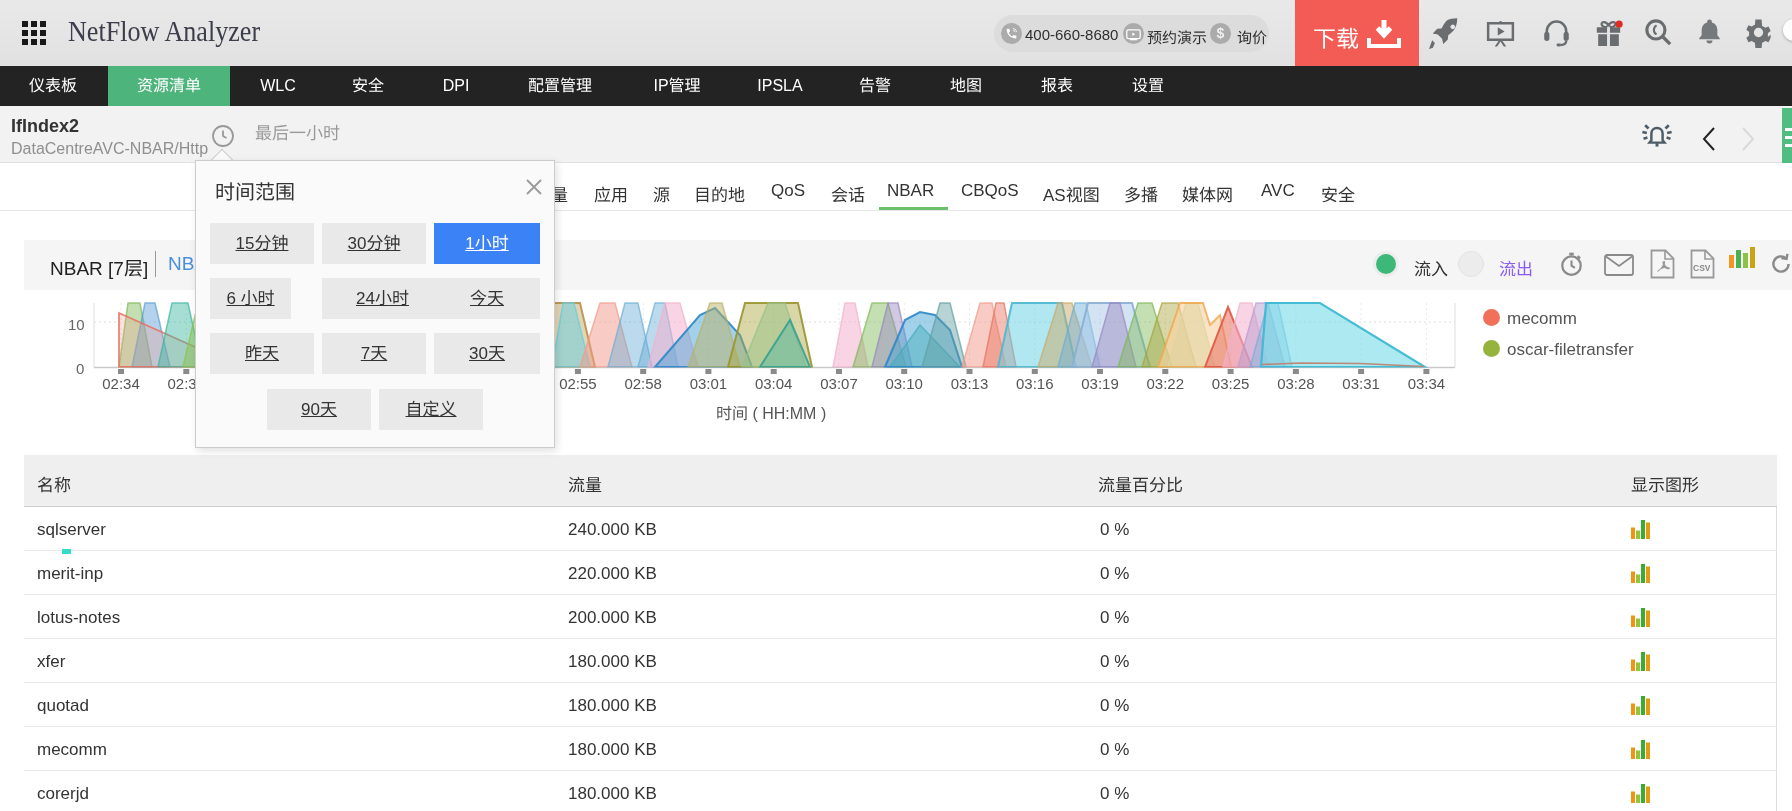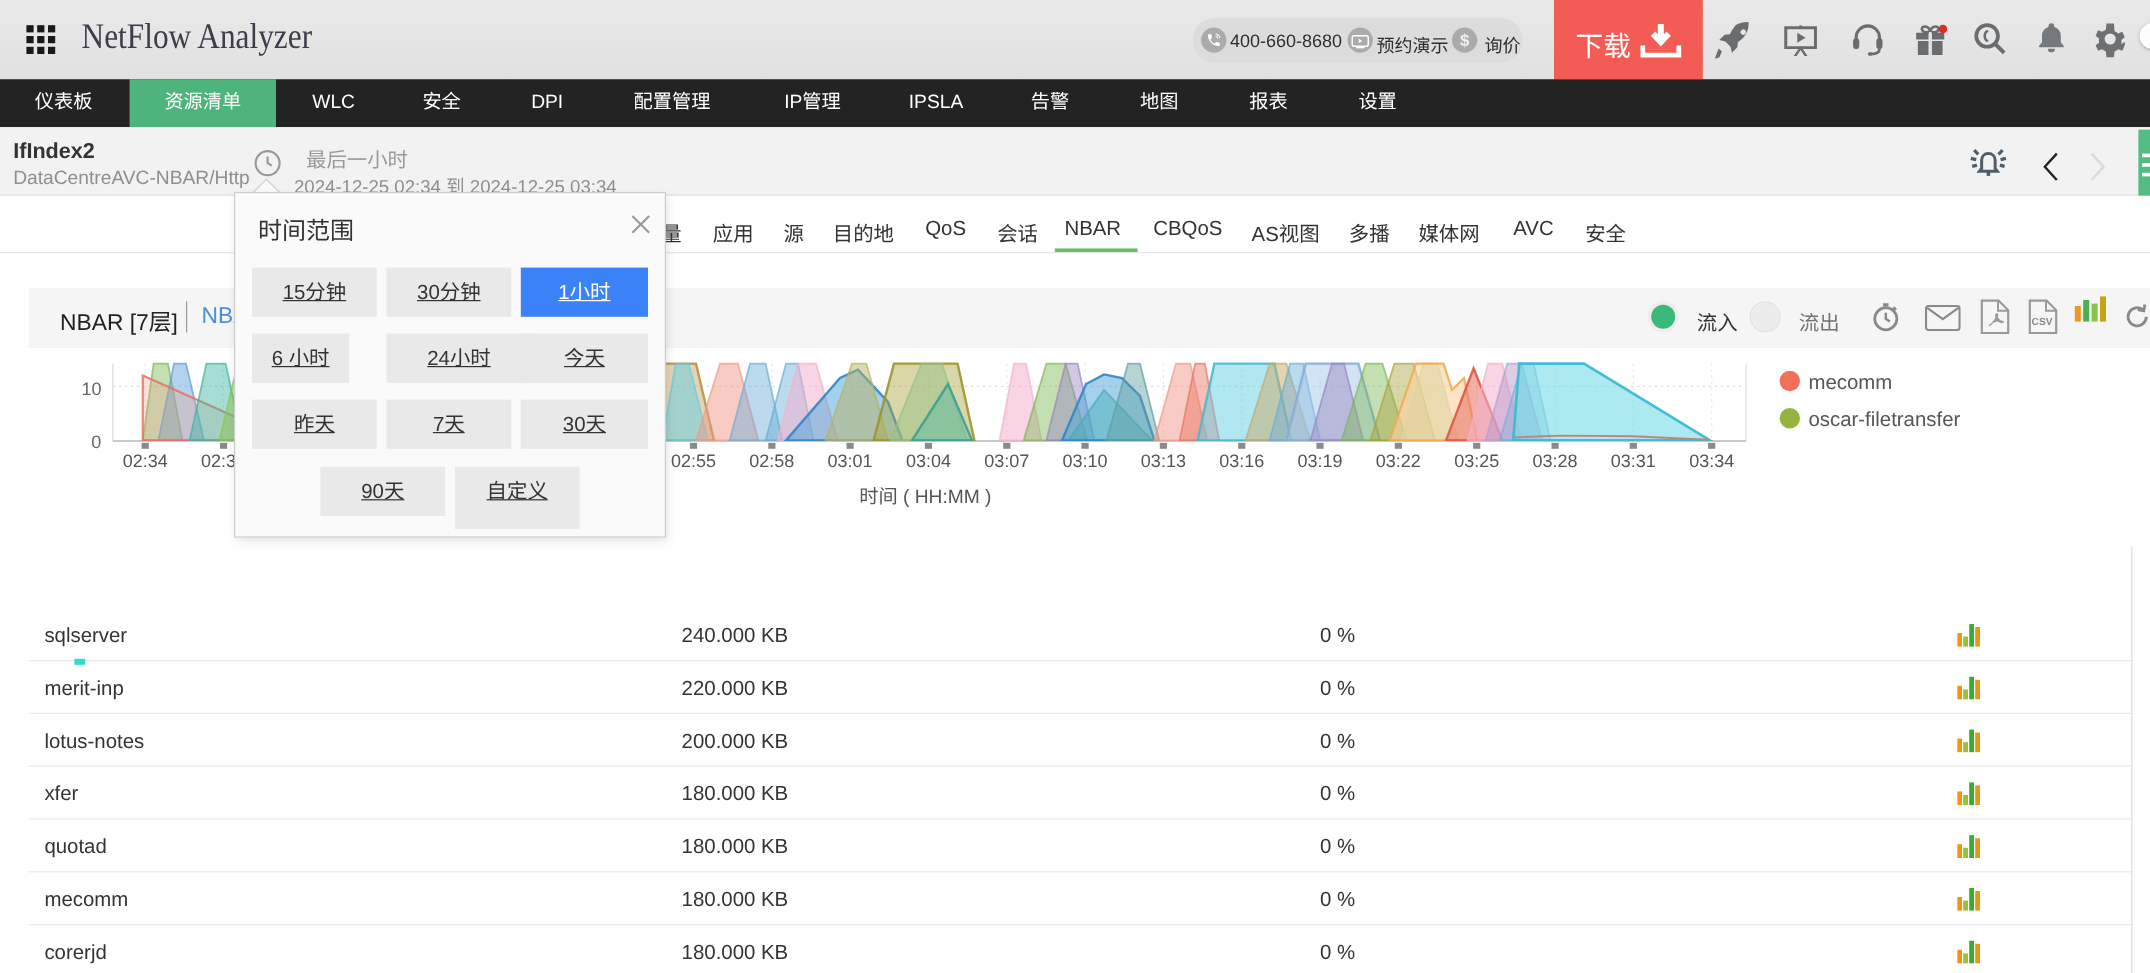--- a/index.html
+++ b/index.html
@@ -153,21 +153,20 @@
 <div class="navitem" style="left:1129px;width:38px">设置</div>
 
 <div id="crumb"></div>
 <div class="abs" style="left:11px;top:116px;font-size:18px;font-weight:bold;color:#333">IfIndex2</div>
 <div class="abs" style="left:11px;top:140px;font-size:16px;color:#8f8f8f">DataCentreAVC-NBAR/Http</div>
 <svg class="abs" style="left:211px;top:124px" width="24" height="24" viewBox="0 0 24 24">
       <circle cx="12" cy="12" r="10" fill="none" stroke="#999" stroke-width="1.8"></circle>
       <path d="M12 6.5V12l3.5 2" fill="none" stroke="#999" stroke-width="1.8"></path>
     </svg>
 <div class="abs" style="left:255px;top:119px;font-size:17px;color:#9a9a9a">最后一小时</div>
-<div class="abs" style="left:245px;top:143px;font-size:15.5px;color:#8f8f8f">2024-12-25 02:34 到 2024-12-25 03:34</div>
 <svg class="abs" style="left:1639px;top:119px" width="36" height="36" viewBox="0 0 32 32">
       <path d="M16 8c-3 0-5 2.2-5 5v6l-1.6 2h13.2L21 19v-6c0-2.8-2-5-5-5z" fill="none" stroke="#4e5d68" stroke-width="2.2"></path>
       <rect x="14.7" y="21.5" width="2.6" height="3" fill="#4e5d68"></rect>
       <path d="M8.5 8.5L5.5 5.5M23.5 8.5l3-3M7 12.5l-4-1M25 12.5l4-1M7.5 16.5l-3.5 1M24.5 16.5l3.5 1" stroke="#4e5d68" stroke-width="2.4"></path>
     </svg>
 <svg class="abs" style="left:1700px;top:126px" width="18" height="26" viewBox="0 0 18 26">
       <path d="M14 2L4 13l10 11" fill="none" stroke="#222" stroke-width="2"></path>
     </svg>
 <svg class="abs" style="left:1739px;top:126px" width="18" height="26" viewBox="0 0 18 26">
       <path d="M4 2l10 11L4 24" fill="none" stroke="#d9d9d9" stroke-width="2"></path>
@@ -194,21 +193,21 @@
 <div class="tab" style="left:1321px">安全</div>
 
 <div id="toolband"></div>
 <div class="abs" style="left:50px;top:253px;font-size:19px;color:#222">NBAR [7层]</div>
 <div class="abs" style="left:155px;top:251px;width:1px;height:26px;background:#999"></div>
 <div class="abs" style="left:168px;top:253px;font-size:19px;color:#4a90d9">NBA</div>
 <div class="abs" style="left:1373px;top:251px;width:26px;height:26px;border-radius:50%;background:#ededed"></div>
 <div class="abs" style="left:1376px;top:254px;width:20px;height:20px;border-radius:50%;background:#3cb878"></div>
 <div class="abs" style="left:1414px;top:255px;font-size:17px;color:#333">流入</div>
 <div class="abs" style="left:1458px;top:251px;width:26px;height:26px;border-radius:50%;background:#ececec;border:1px solid #e2e2e2"></div>
-<div class="abs" style="left:1499px;top:255px;font-size:17px;color:#737373">流出</div>
+<div class="abs" style="left:1499px;top:255px;font-size:17px;color:#8b5cf6">流出</div>
 <svg class="abs" style="left:1558px;top:251px" width="27" height="27" viewBox="0 0 24 24">
       <circle cx="12" cy="13" r="8.2" fill="none" stroke="#8a8a8a" stroke-width="2"></circle>
       <path d="M12 8.5V13l3 2" fill="none" stroke="#8a8a8a" stroke-width="1.8"></path>
       <rect x="10" y="1.5" width="4" height="2.4" fill="#8a8a8a"></rect>
       <path d="M17.5 4.5l2 2" stroke="#8a8a8a" stroke-width="2.2"></path>
     </svg>
 <svg class="abs" style="left:1604px;top:254px" width="30" height="22" viewBox="0 0 30 22">
       <rect x="1" y="1" width="28" height="20" rx="2" fill="none" stroke="#8a8a8a" stroke-width="1.8"></rect>
       <path d="M2 2.5l13 9.5 13-9.5" fill="none" stroke="#8a8a8a" stroke-width="1.8"></path>
     </svg>
@@ -350,20 +349,26 @@
 <text x="1426.4" y="99" font-size="15" fill="#555" text-anchor="middle" font-family="Liberation Sans">03:34</text>
 </g>
 </svg>
 <div class="abs" style="left:716px;top:400px;font-size:16px;color:#555">时间 ( HH:MM )</div>
 <div class="abs" style="left:1483px;top:309px;width:17px;height:17px;border-radius:50%;background:#f0705a"></div>
 <div class="abs" style="left:1507px;top:309px;font-size:17px;color:#555">mecomm</div>
 <div class="abs" style="left:1483px;top:340px;width:17px;height:17px;border-radius:50%;background:#96b43d"></div>
 <div class="abs" style="left:1507px;top:340px;font-size:17px;color:#555">oscar-filetransfer</div>
 
 <div id="tbl">
+<div id="thead">
+<div class="th" style="left:13px">名称</div>
+<div class="th" style="left:544px">流量</div>
+<div class="th" style="left:1074px">流量百分比</div>
+<div class="th" style="left:1607px">显示图形</div>
+</div>
 <div class="row" style="top:52px">
   <div class="cell" style="left:13px">sqlserver</div>
         <div class="cell" style="left:544px">240.000 KB</div>
         <div class="cell" style="left:1076px">0 %</div>
   <svg class="abs" style="left:1607px;top:12px" width="21" height="20" viewBox="0 0 21 20">
           <rect x="0" y="8.5" width="4" height="11.5" fill="#f09511"></rect>
           <rect x="5" y="11.5" width="4" height="8.5" fill="#9ac03a"></rect>
           <rect x="10" y="1" width="4" height="19" fill="#3aac2e"></rect>
           <rect x="15" y="3.5" width="4" height="16.5" fill="#e39b13"></rect>
         </svg>
@@ -446,17 +451,17 @@
   <div class="pbtn" style="left:14px;top:62px;width:104px;height:41px;line-height:41px">15分钟</div>
   <div class="pbtn" style="left:126px;top:62px;width:104px;height:41px;line-height:41px">30分钟</div>
   <div class="pbtn act" style="left:238px;top:62px;width:106px;height:41px;line-height:41px">1小时</div>
   <div class="pbtn" style="left:14px;top:117px;width:81px;height:41px;line-height:41px">6 小时</div>
   <div class="pbtn" style="left:126px;top:117px;width:121px;height:41px;line-height:41px">24小时</div>
   <div class="pbtn" style="left:238px;top:117px;width:106px;height:41px;line-height:41px">今天</div>
   <div class="pbtn" style="left:14px;top:172px;width:104px;height:41px;line-height:41px">昨天</div>
   <div class="pbtn" style="left:126px;top:172px;width:104px;height:41px;line-height:41px">7天</div>
   <div class="pbtn" style="left:238px;top:172px;width:106px;height:41px;line-height:41px">30天</div>
   <div class="pbtn" style="left:71px;top:228px;width:104px;height:41px;line-height:41px">90天</div>
-  <div class="pbtn" style="left:183px;top:228px;width:104px;height:52px;line-height:41px">自定义</div>
+  <div class="pbtn" style="left:183px;top:228px;width:104px;height:41px;line-height:41px">自定义</div>
 </div>
 
 <div class="abs" style="left:1783px;top:19px;width:22px;height:22px;border-radius:50%;background:#fdfdfd;box-shadow:0 1px 3px rgba(0,0,0,0.25)"></div>
 </div>
 
 </body></html>

